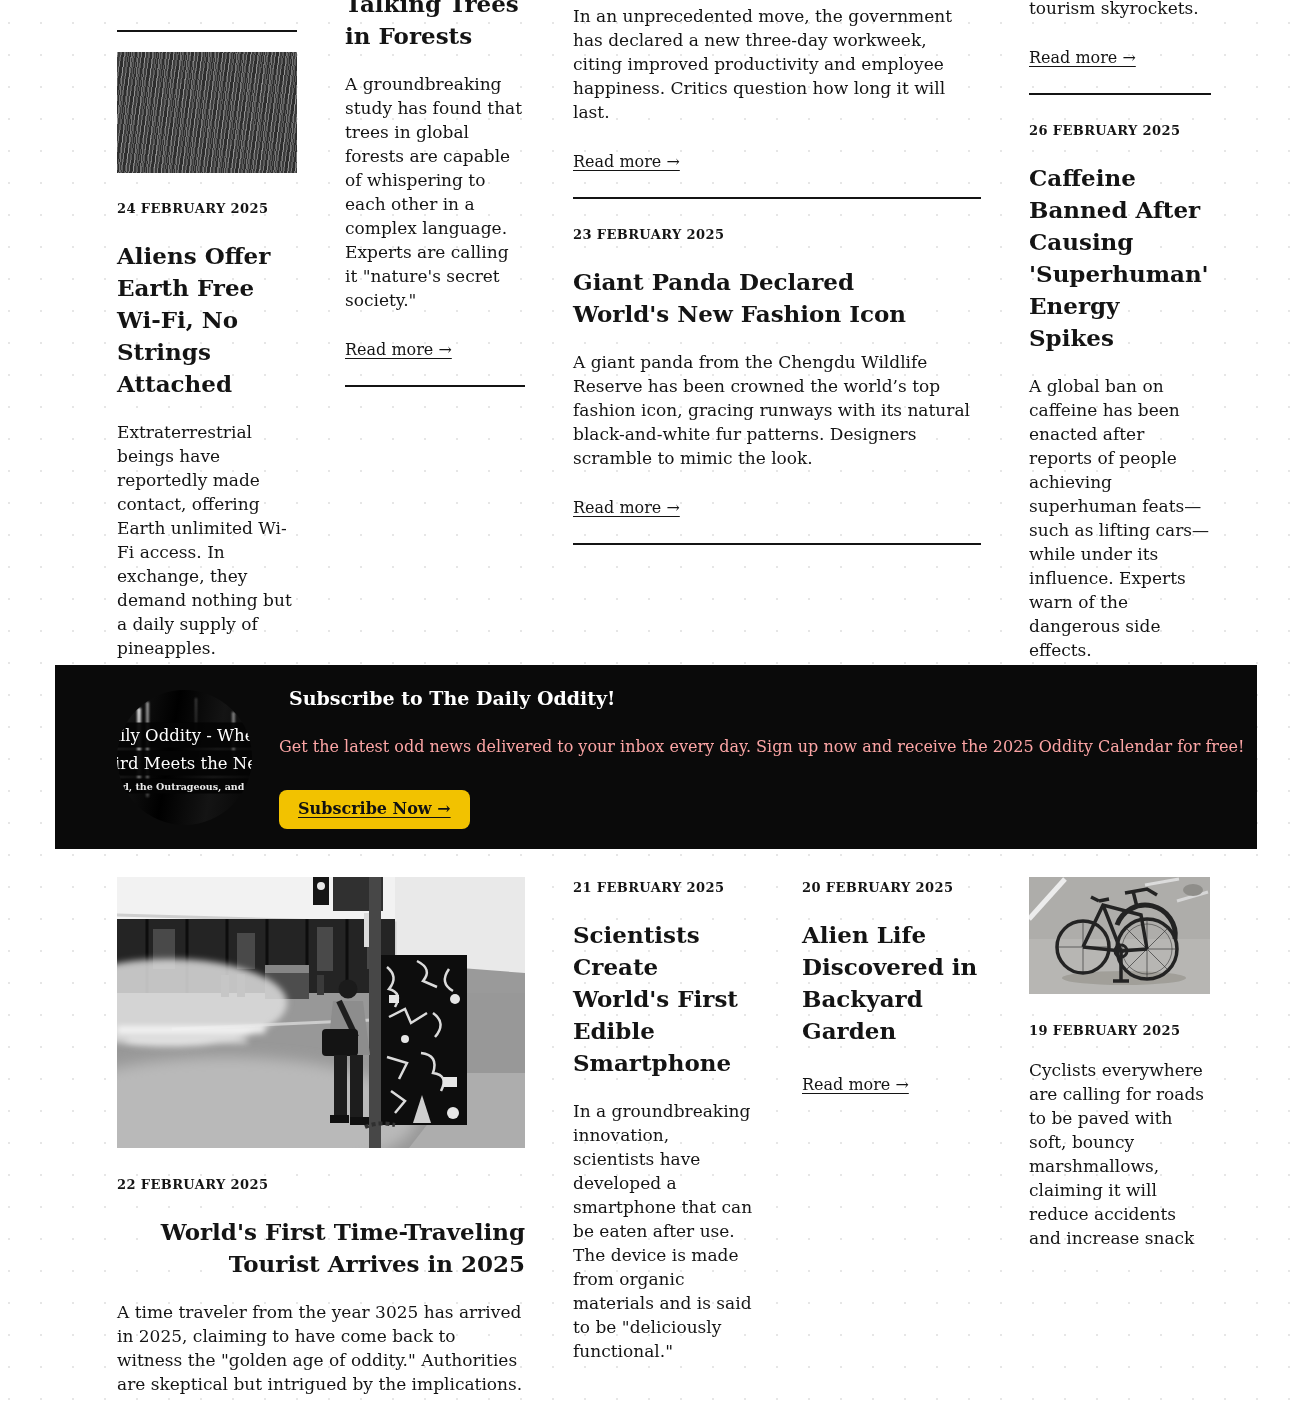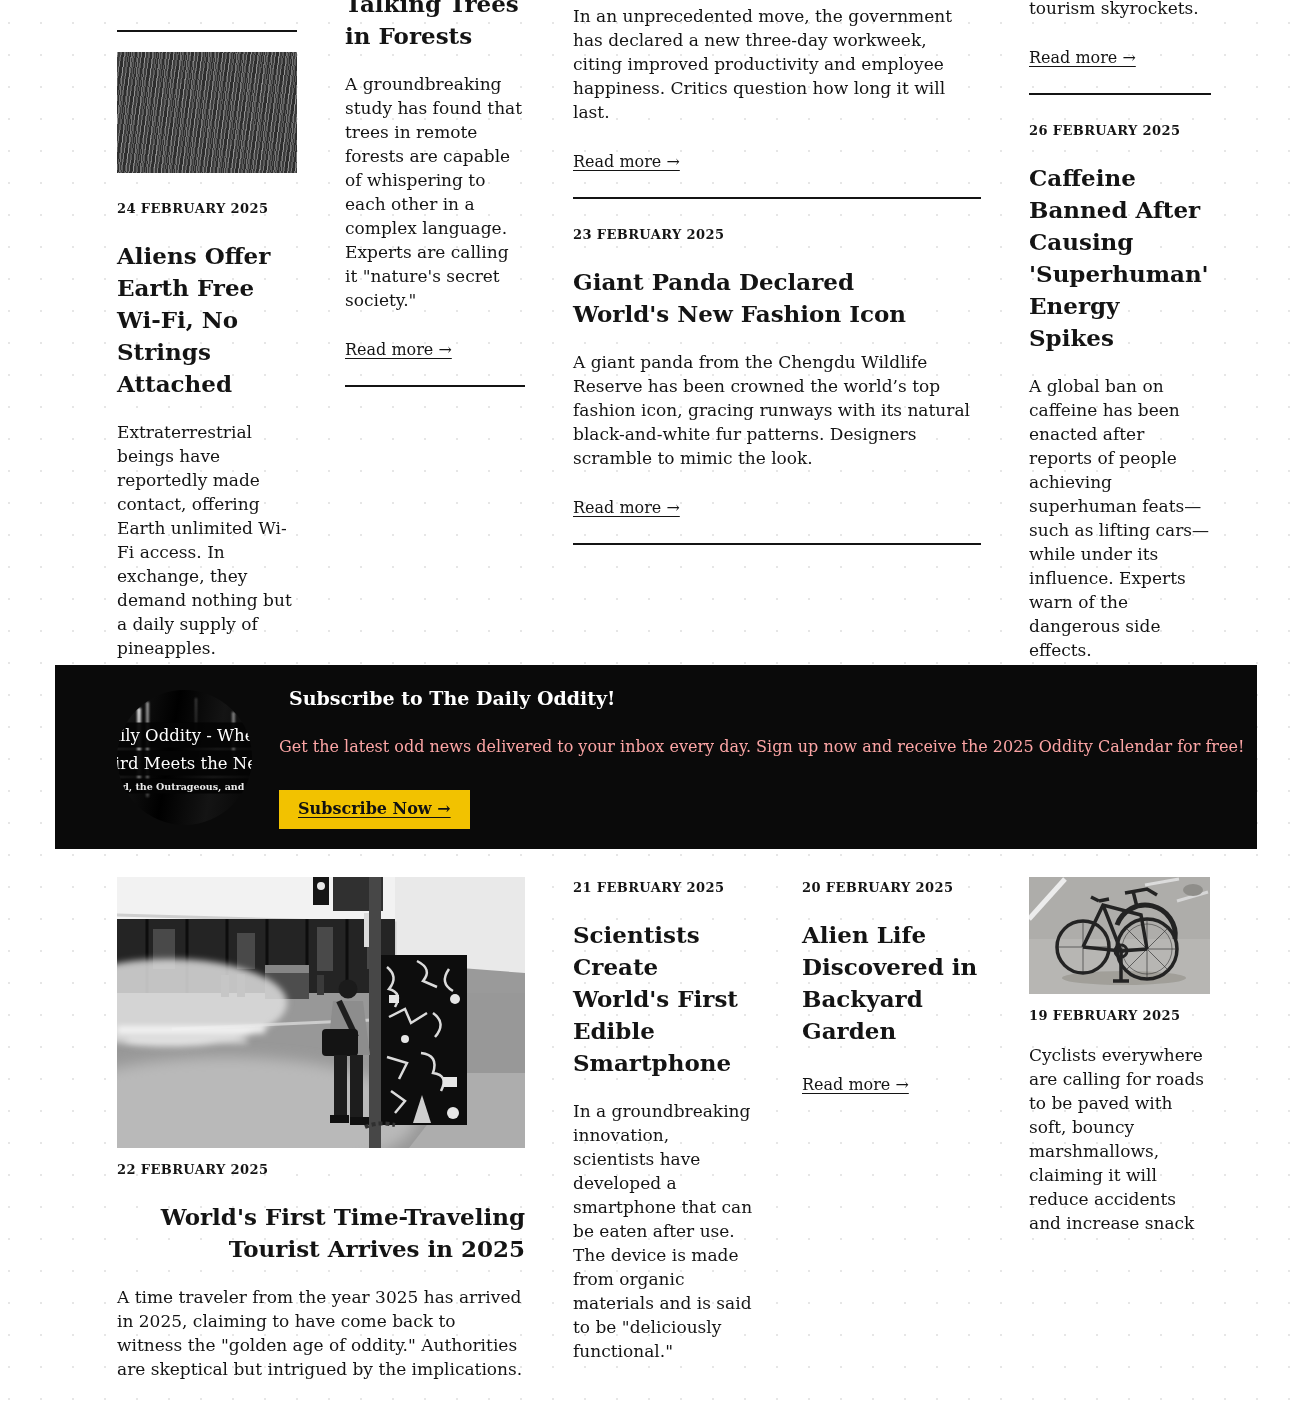--- a/index.html
+++ b/index.html
@@ -17,21 +17,21 @@
   .bc4{left:802px;top:877px;width:182px;}
   .bc5{left:1029px;top:877px;width:181px;}
 
   .rule{border:0;border-top:2px solid #141414;margin:26px 0 0;height:0;}
   .tc1 .rule.first{margin-top:30px;}
   .a-img{display:block;width:100%;overflow:hidden;text-decoration:none;}
   .tc1 .a-img{margin-top:20px;height:121px;}
   .bc1 .a-img{margin-top:0;height:271px;}
   .bc5 .a-img{margin-top:0;height:117px;}
   .a-date{font-size:13px;font-weight:700;letter-spacing:.4px;margin:28px 0 0;}
-  .bc1 .a-date,.bc5 .a-date{margin-top:14px;}
+  .bc1 .a-date,.bc5 .a-date{margin-top:29px;}
   .bc3 .a-date,.bc4 .a-date{margin-top:3px;}
   .a-title{font-size:23px;line-height:32px;font-weight:700;margin:24px 0 0;}
   .a-title.clipped{margin-top:-12px;}
   .tc3 .a-title{max-width:345px;}
   .bc1 .a-title{max-width:430px;text-align:right;}
   .a-body{font-size:17px;line-height:24px;margin:20px 0 0;}
   .a-body.first-cut{margin-top:4px;}
   .tc5 .a-body.first-cut{margin-top:-4px;}
   .a-read{display:inline-block;font-size:16px;font-weight:400;color:#141414;
           text-decoration:underline;text-underline-offset:3px;margin:28px 0 0;}
@@ -44,21 +44,21 @@
   .st2{left:29px;top:12px;width:3px;height:95px;opacity:.6;}
   .st3{right:17px;top:22px;width:3px;height:58px;opacity:.5;}
   .st4{left:78px;top:8px;width:2px;height:40px;opacity:.25;}
   .logo-text{position:absolute;top:50%;left:50%;transform:translate(-50%,-52%);text-align:center;white-space:nowrap;}
   .logo-l1,.logo-l2{display:block;background:rgba(4,4,4,.92);color:#fff;font-size:16.5px;padding:3px 8px;margin:3px 0;}
   .logo-l3{display:block;background:rgba(4,4,4,.92);color:#eaeaea;font-size:9.5px;font-weight:700;padding:2px 6px;}
   .b-head{position:absolute;left:234px;top:22px;margin:0;color:#fff;font-size:19px;font-weight:700;}
   .b-text{position:absolute;left:224px;top:72px;margin:0;color:#fca5a5;font-size:16px;white-space:nowrap;}
   .b-btn{position:absolute;left:224px;top:125px;display:inline-block;background:#f2c200;color:#111;
          font-size:16px;font-weight:700;text-decoration:underline;text-underline-offset:3px;
-         padding:9px 19px 11px;border-radius:0;}
+         padding:9px 19px 11px;border-radius:8px;}
 
   .img-fur{background:
       repeating-linear-gradient(100deg,rgba(255,255,255,.22) 0 1px,transparent 1px 4px),
       repeating-linear-gradient(96deg,#767676 0 1px,#3c3c3c 1px 3px,#5a5a5a 3px 4px,#2e2e2e 4px 7px),
       linear-gradient(180deg,#4a4a4a,#303030);}
   svg{display:block;}
 </style>
 </head>
 <body>
 
@@ -69,21 +69,21 @@
     <a href="#" class="a-img img-fur"></a>
     <div class="a-date">24 FEBRUARY 2025</div>
     <h2 class="a-title">Aliens Offer Earth Free Wi-Fi, No Strings Attached</h2>
     <p class="a-body">Extraterrestrial beings have reportedly made contact, offering Earth unlimited Wi-Fi access. In exchange, they demand nothing but a daily supply of pineapples.</p>
     <a href="#" class="a-read">Read more →</a>
     <div class="rule"></div>
   </div>
 
   <div class="col tc2">
     <h2 class="a-title clipped">Talking Trees in Forests</h2>
-    <p class="a-body">A groundbreaking study has found that trees in remote forests are capable of whispering to each other in a complex language. Experts are calling it "nature's secret society."</p>
+    <p class="a-body">A groundbreaking study has found that trees in global forests are capable of whispering to each other in a complex language. Experts are calling it "nature's secret society."</p>
     <a href="#" class="a-read">Read more →</a>
     <div class="rule"></div>
   </div>
 
   <div class="col tc3">
     <p class="a-body first-cut">In an unprecedented move, the government has declared a new three-day workweek, citing improved productivity and employee happiness. Critics question how long it will last.</p>
     <a href="#" class="a-read">Read more →</a>
     <div class="rule"></div>
     <div class="a-date">23 FEBRUARY 2025</div>
     <h2 class="a-title">Giant Panda Declared World's New Fashion Icon</h2>

